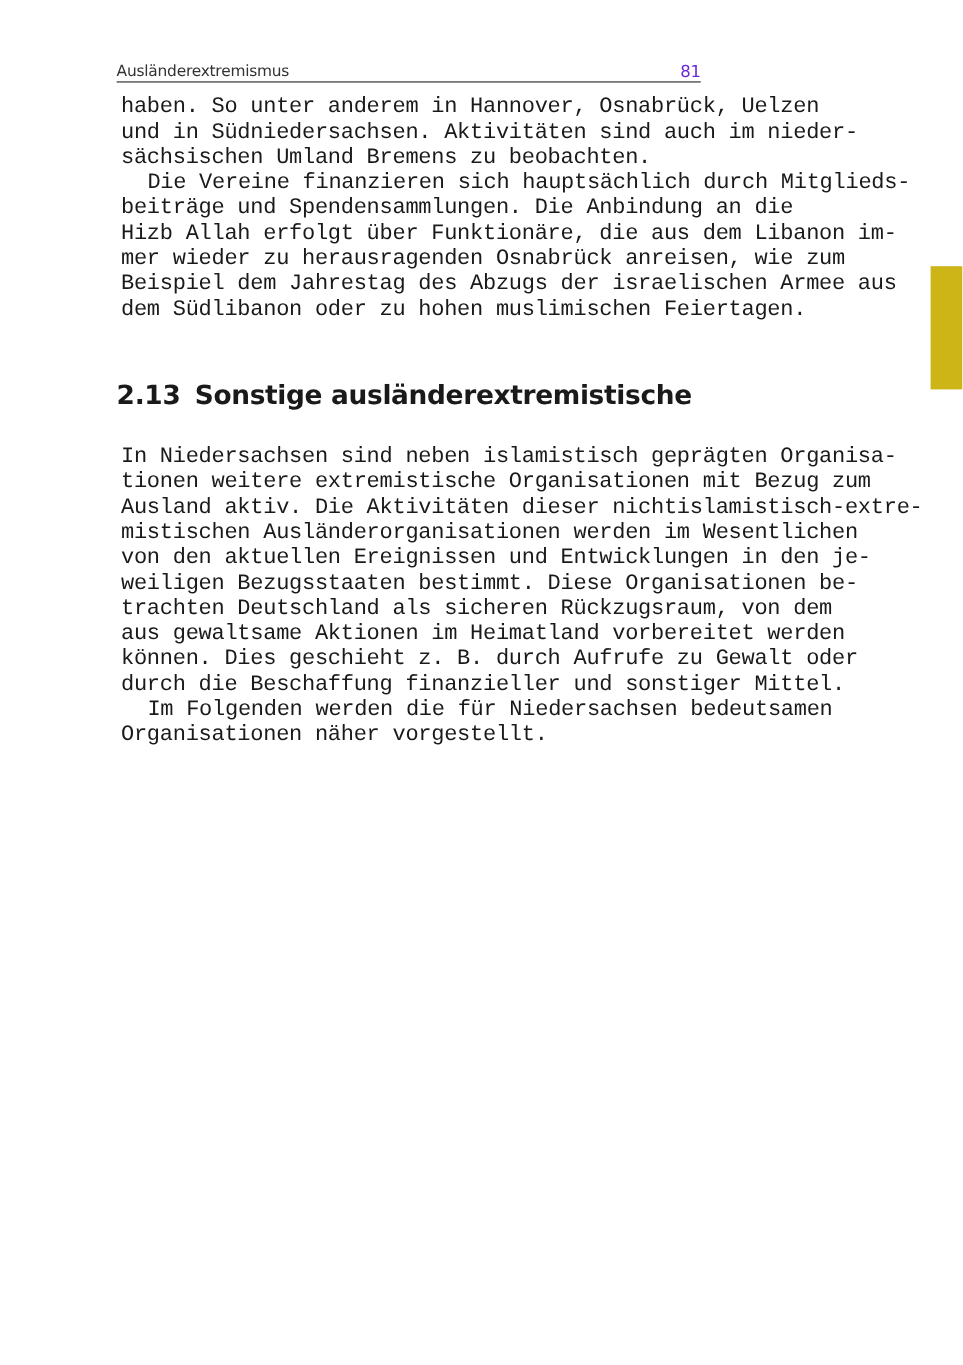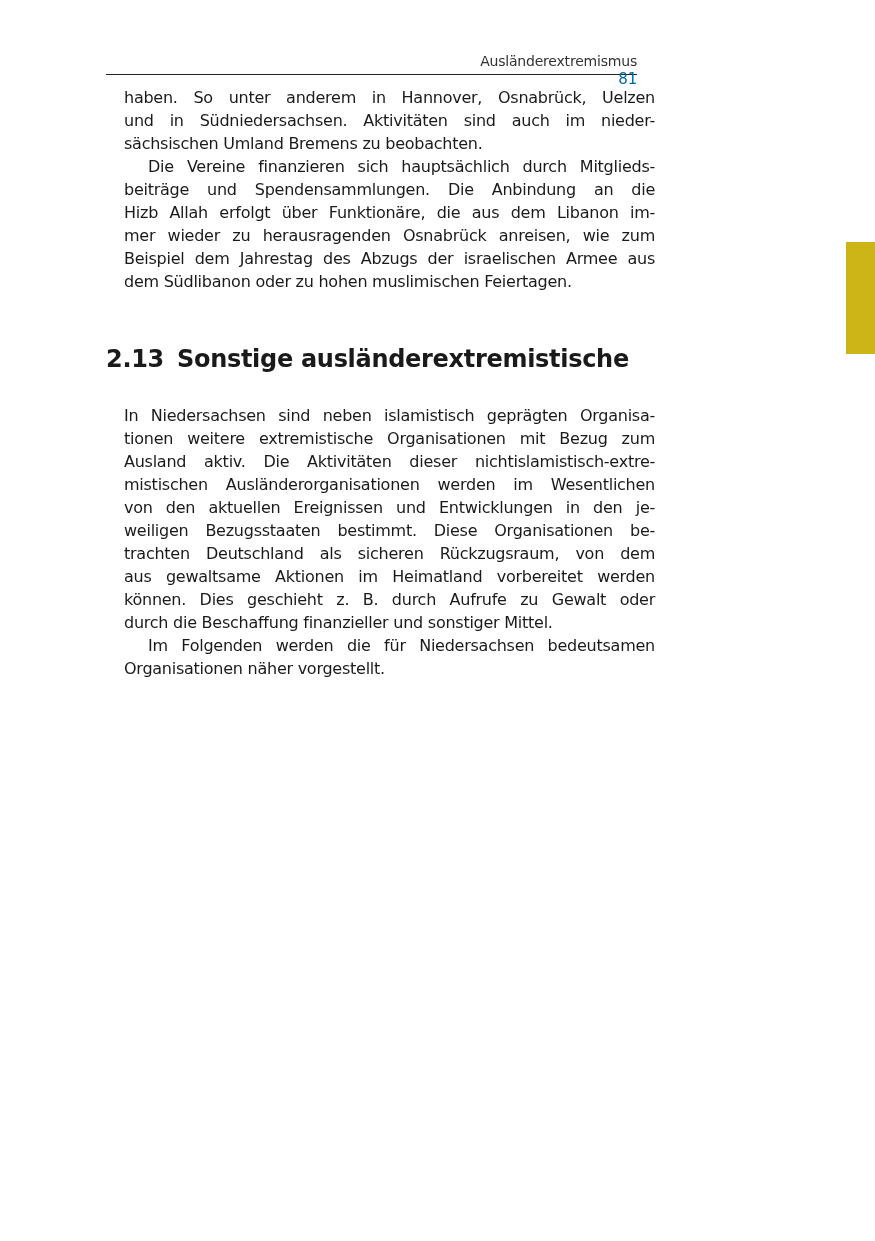--- a/index.html
+++ b/index.html
@@ -7,26 +7,25 @@
     width: 875px; height: 1241px; background: #ffffff; position: relative;
     overflow: hidden; color: #1a1a1a;
     font-family: "DejaVu Sans", "Liberation Sans", sans-serif;
   }
   .page { position: absolute; left: 106px; top: 0; width: 531px; }
   .running-head {
     position: absolute; top: 52px; left: 0; width: 531px; height: 22px;
     border-bottom: 1px solid #222; display: flex; justify-content: space-between;
     align-items: flex-end; font-size: 14px; color: #333; line-height: 18px;
     letter-spacing: -0.2px;
-    flex-direction: column;
   }
-  .running-head .num { font-size: 15px; color: #0369a1; }
+  .running-head .num { font-size: 15px; color: #6d28d9; }
   .body-text {
-    position: absolute; left: 18px; width: 531px;
-    font-size: 16px; line-height: 23px; text-align: justify; letter-spacing: -0.25px;
+    position: absolute; left: 4px; width: 531px;
+    font-size: 20px; line-height: 23px; text-align: justify; letter-spacing: -0.25px; font-family: Liberation Mono, monospace;
   }
   .body-text p { margin: 0; }
   .line { display: block; text-align: justify; text-align-last: justify; white-space: nowrap; height: 23px; }
   .line.last { text-align-last: left; }
   .indent { padding-left: 24px; }
   #para-block-1 { top: 86px; }
   #para-block-2 { top: 404px; }
   .section-heading {
     position: absolute; left: 0; top: 347px; width: 531px;
     font-weight: bold; font-size: 24px; line-height: 24px; display: flex;

